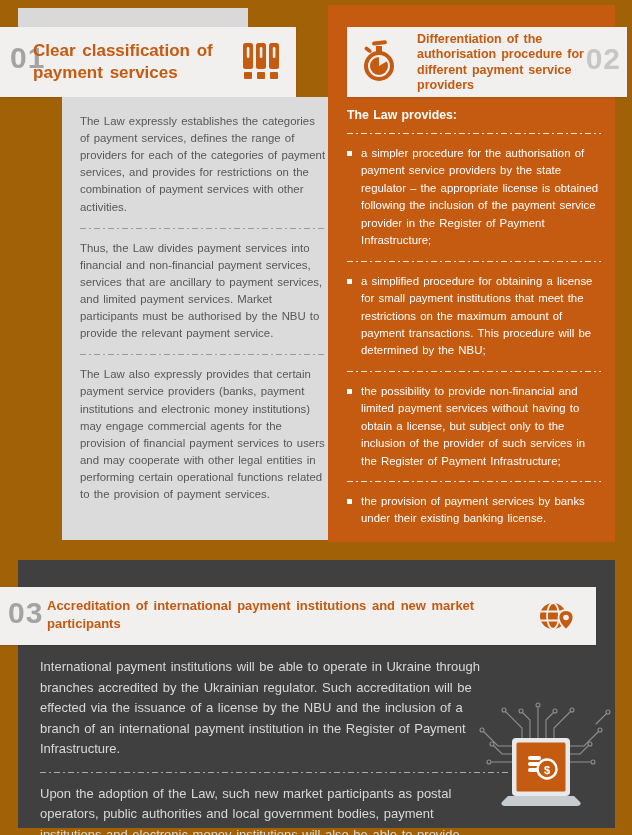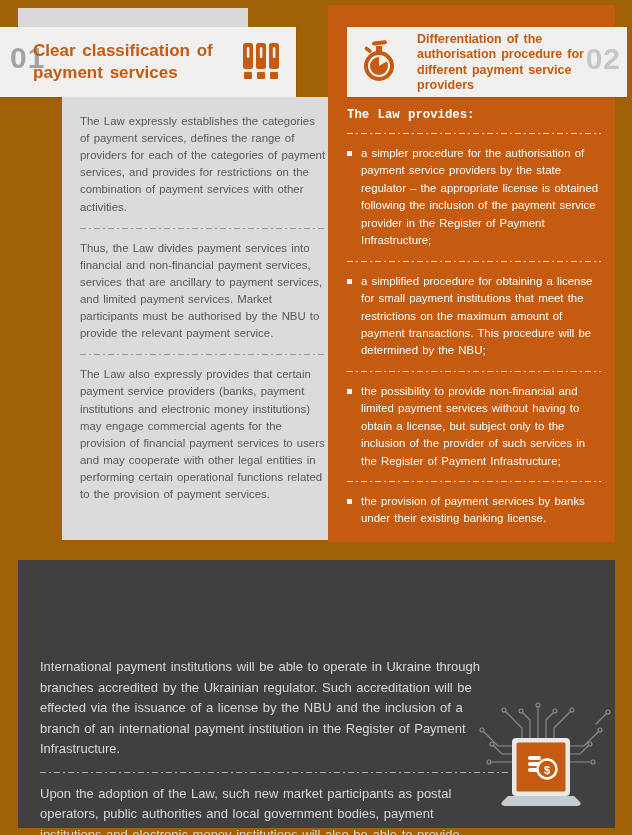--- a/index.html
+++ b/index.html
@@ -27,21 +27,21 @@
     box-sizing:border-box;padding:16px 15px 14px 18px;
     font-size:11.4px;line-height:1.5;color:#575757;margin-left:32px;}
   .s1-body .divider{color:#9a9a9a;}
   
   .s2-panel{position:absolute;left:328px;top:5px;width:287px;height:537px;background:#c55a11;}
   .s2-band{left:347px;top:27px;width:280px;height:70px;}
   .s2-icon{position:absolute;left:10px;top:13px;}
   .s2-title{position:absolute;left:62px;top:5px;width:178px;font-size:12.5px;line-height:1.22;word-spacing:1.5px;margin-left:8px;}
   .s2-num{position:absolute;right:6px;top:17px;color:#c6c6c6;}
   .s2-content{position:absolute;left:347px;top:108px;width:254px;color:#ffffff;}
-  .s2-intro{font-weight:bold;font-size:12.3px;word-spacing:1px;font-family:Liberation Mono, monospace;}
+  .s2-intro{font-weight:bold;font-size:12.3px;word-spacing:1px;}
   .s2-content .divider{color:rgba(255,255,255,.85);}
   .bullet-item{display:flex;gap:9px;font-size:11.4px;line-height:1.53;word-spacing:1px;}
   .bullet-marker{flex:none;width:5px;height:5px;background:#fff;margin-top:6px;}
   
   .s3-panel{position:absolute;left:18px;top:560px;width:597px;height:268px;background:#404040;}
   .s3-band{left:0;top:587px;width:596px;height:58px;}
   .s3-num{position:absolute;left:8px;top:11px;color:#a3a3a3;}
   .s3-title{position:absolute;left:47px;top:10px;width:470px;font-size:13px;line-height:1.35;}
   .s3-icon{position:absolute;right:17px;top:8px;}
   .s3-content{position:absolute;left:40px;top:657px;width:452px;
@@ -121,20 +121,35 @@
         </div>
         <div class="divider"></div>
         <div class="bullet-item">
           <span class="bullet-marker"></span>
           <span class="bullet-text">the provision of payment services by banks under their existing banking license.</span>
         </div>
       </div>
   </div>
 
   <div class="s3-panel"></div>
+  <div class="band s3-band">
+    <div class="big-num s3-num">03</div>
+    <div class="band-title s3-title">Accreditation of international payment institutions and new market participants</div>
+    <span class="s3-icon">
+      <svg width="44" height="44" viewBox="0 0 44 44">
+        <circle cx="18" cy="21" r="13" fill="#c55a11"></circle>
+        <g fill="none" stroke="#f1f0ee" stroke-width="1.8">
+          <ellipse cx="18" cy="21" rx="6" ry="13"></ellipse>
+          <path d="M5.5 16.5 H30.5 M5.5 25.5 H30.5"></path>
+        </g>
+        <path d="M31 15 c-4.7 0 -7.5 3.4 -7.5 7.2 0 5.5 7.5 12.8 7.5 12.8 s7.5 -7.3 7.5 -12.8 C38.5 18.4 35.7 15 31 15 Z" fill="#c55a11" stroke="#f1f0ee" stroke-width="1.8"></path>
+        <circle cx="31" cy="22.5" r="2.8" fill="#f1f0ee"></circle>
+      </svg>
+    </span>
+  </div>
   <div class="s3-content">
     <div>
         <div class="para">International payment institutions will be able to operate in Ukraine through branches accredited by the Ukrainian regulator. Such accreditation will be effected via the issuance of a license by the NBU and the inclusion of a branch of an international payment institution in the Register of Payment Infrastructure.</div>
         <div class="divider"></div>
         <div class="para">Upon the adoption of the Law, such new market participants as postal operators, public authorities and local government bodies, payment institutions and electronic money institutions will also be able to provide payment services.</div>
       </div>
   </div>
   <span class="s3-illustration">
     <svg width="147" height="148" viewBox="0 0 147 148">
 

